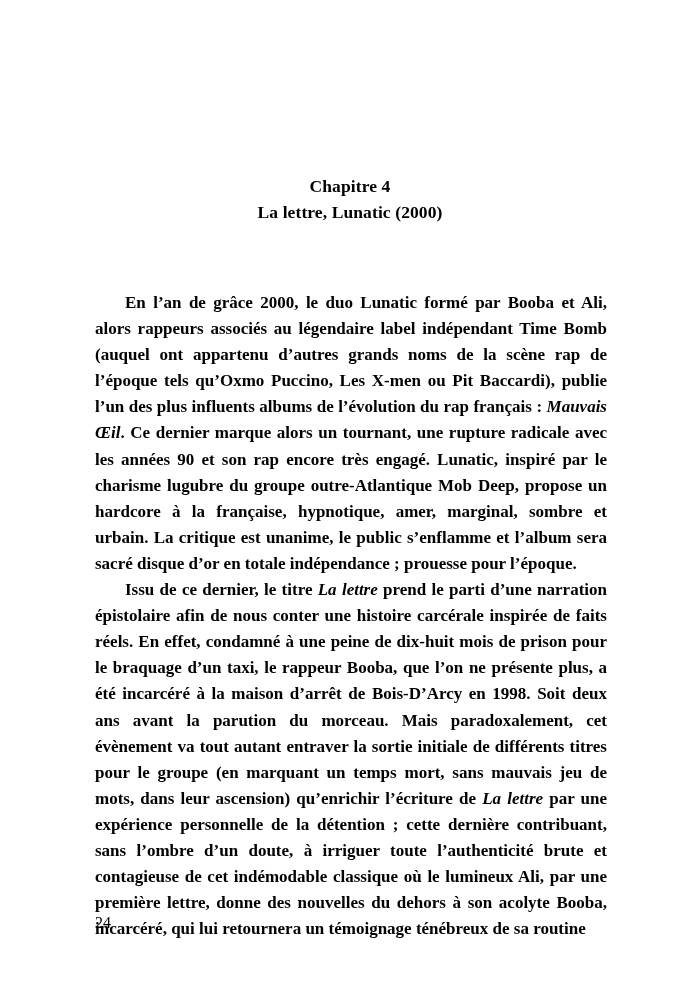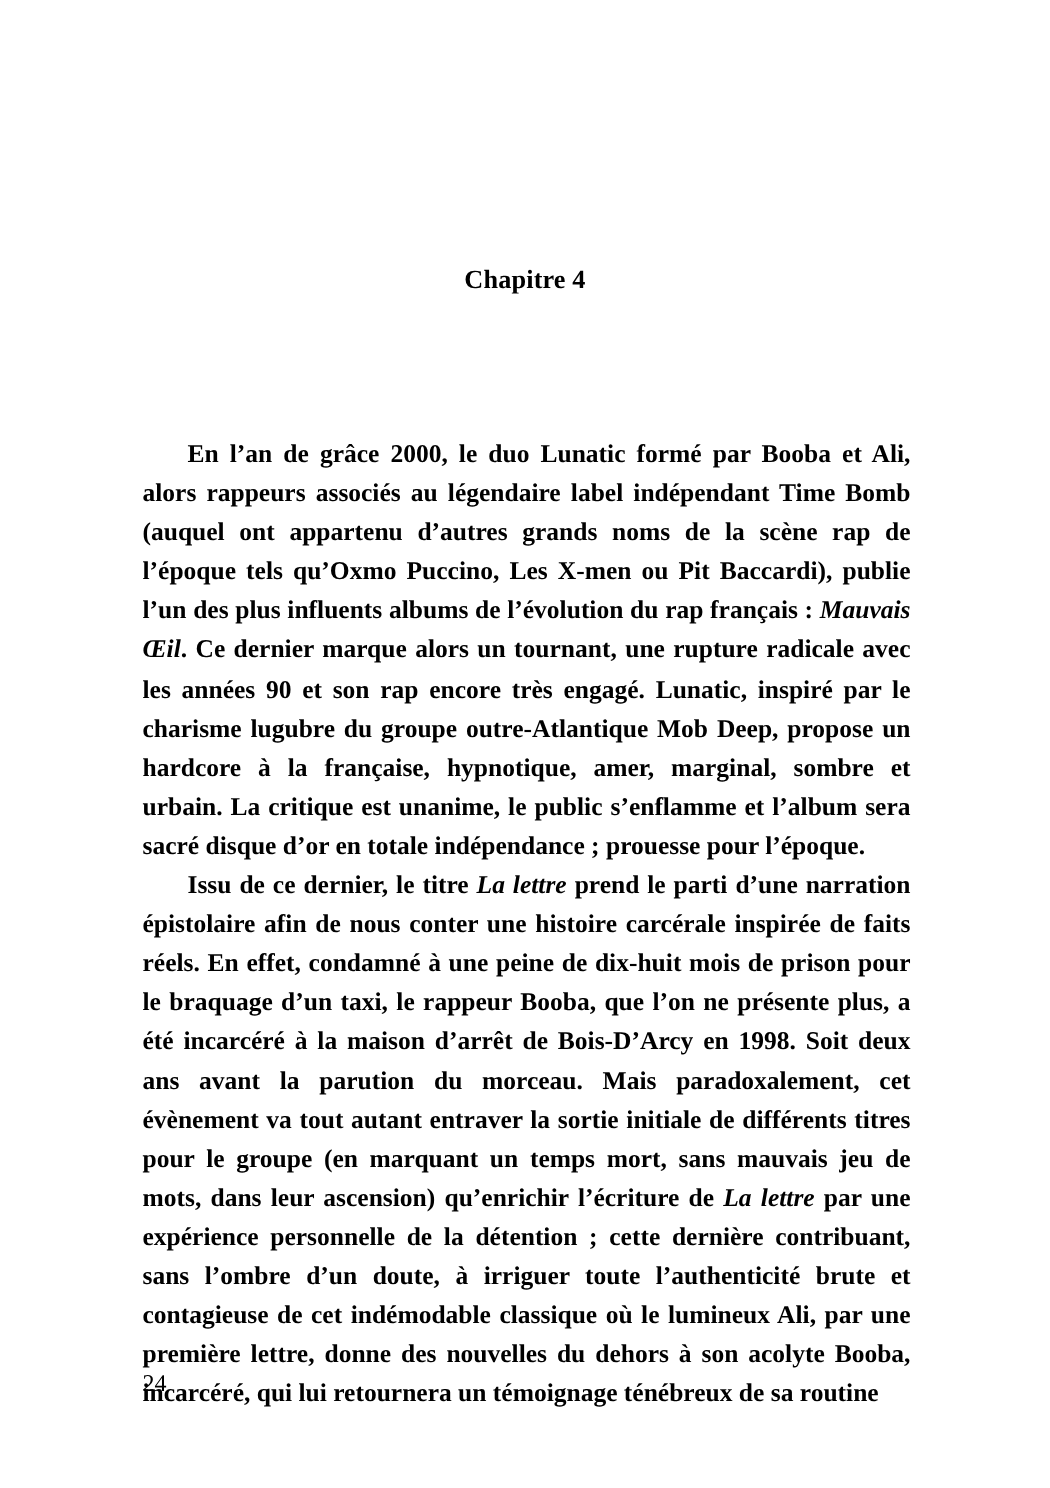--- a/index.html
+++ b/index.html
@@ -69,20 +69,21 @@
     line-height: 20px;
   }
 </style>
 </head>
 <body>
 
 <div class="page">
 
   <div class="chapter-heading">
     <div class="line">Chapitre 4</div>
+    <div class="line">La lettre, Lunatic (2000)</div>
   </div>
 
   <div class="body-text">
 
     <p><span>En l’an de grâce 2000, le duo Lunatic formé par Booba et Ali, alors rappeurs associés au légendaire label indépendant Time Bomb (auquel ont appartenu d’autres grands noms de la scène rap de l’époque tels qu’Oxmo Puccino, Les X-men ou Pit Baccardi), publie l’un des plus influents albums de l’évolution du rap français : </span><span class="it">Mauvais Œil</span><span>. Ce dernier marque alors un tournant, une rupture radicale avec les années 90 et son rap encore très engagé. Lunatic, inspiré par le charisme lugubre du groupe outre-Atlantique Mob Deep, propose un hardcore à la française, hypnotique, amer, marginal, sombre et urbain. La critique est unanime, le public s’enflamme et l’album sera sacré disque d’or en totale indépendance ; prouesse pour l’époque.</span></p>
 
     <p><span>Issu de ce dernier, le titre </span><span class="it">La lettre</span><span> prend le parti d’une narration épistolaire afin de nous conter une histoire carcérale inspirée de faits réels. En effet, condamné à une peine de dix-huit mois de prison pour le braquage d’un taxi, le rappeur Booba, que l’on ne présente plus, a été incarcéré à la maison d’arrêt de Bois-D’Arcy en 1998. Soit deux ans avant la parution du morceau. Mais paradoxalement, cet évènement va tout autant entraver la sortie initiale de différents titres pour le groupe (en marquant un temps mort, sans mauvais jeu de mots, dans leur ascension) qu’enrichir l’écriture de </span><span class="it">La lettre</span><span> par une expérience personnelle de la détention ; cette dernière contribuant, sans l’ombre d’un doute, à irriguer toute l’authenticité brute et contagieuse de cet indémodable classique où le lumineux Ali, par une première lettre, donne des nouvelles du dehors à son acolyte Booba, incarcéré, qui lui retournera un témoignage ténébreux de sa routine</span></p>
 
   </div>
 

